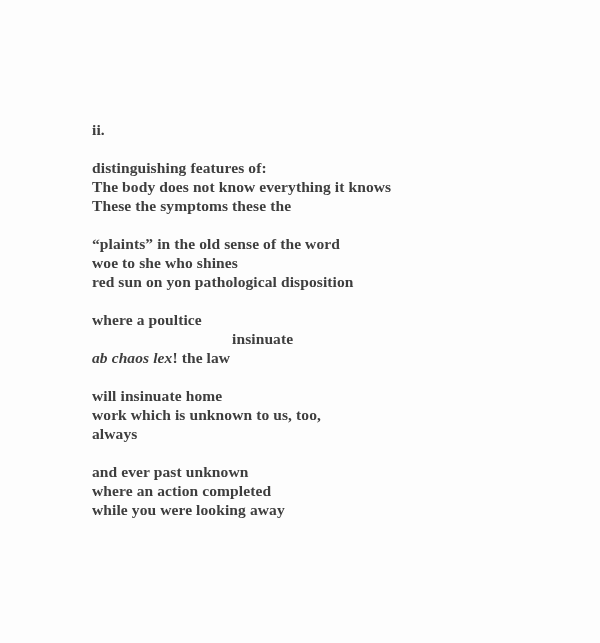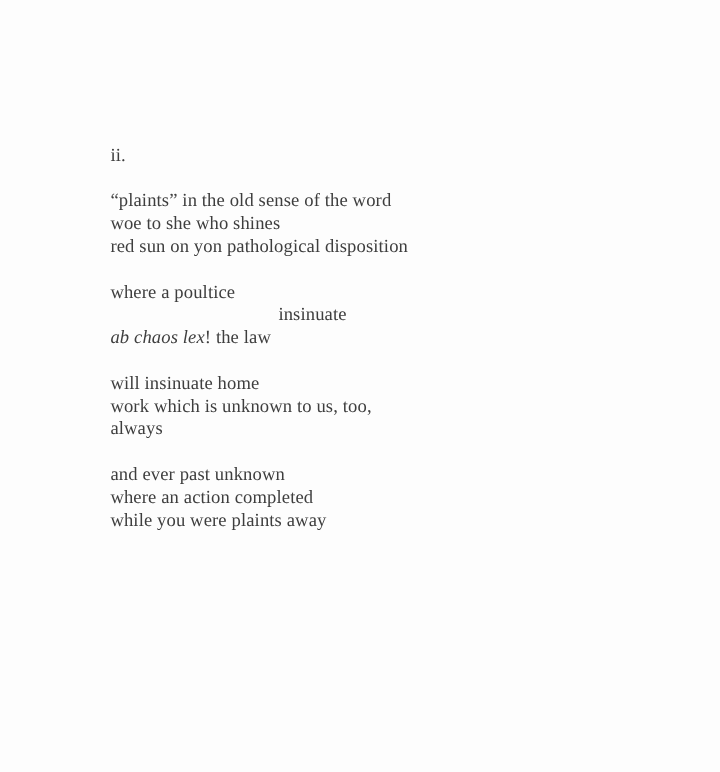--- a/index.html
+++ b/index.html
@@ -5,20 +5,21 @@
   html, body {
     margin: 0;
     padding: 0;
   }
   .page {
     position: relative;
     width: 600px;
     height: 643px;
     background: #fdfdfd;
     overflow: hidden;
+    font-weight: bold;
   }
   .poem {
     position: absolute;
     left: 92px;
     top: 120px;
     width: 480px;
     font-family: "Liberation Serif", "DejaVu Serif", serif;
     font-size: 15.5px;
     line-height: 19px;
     color: #3e3e3e;
@@ -39,34 +40,39 @@
   }
 </style>
 </head>
 <body>
 
 <div class="page" style="background: rgb(253, 253, 253);">
   <div class="poem" style="color: rgb(62, 62, 62);">
     <div class="section-number">ii.</div>
     <div>
         <div class="stanza">
+          <div class="line"><span class="seg">distinguishing features of:</span></div>
+          <div class="line"><span class="seg">The body does not know everything it knows</span></div>
+          <div class="line"><span class="seg">These the symptoms these the</span></div>
+        </div>
+        <div class="stanza">
           <div class="line"><span class="seg">“plaints” in the old sense of the word</span></div>
           <div class="line"><span class="seg">woe to she who shines</span></div>
           <div class="line"><span class="seg">red sun on yon pathological disposition</span></div>
         </div>
         <div class="stanza">
           <div class="line"><span class="seg">where a poultice</span></div>
           <div class="line" style="padding-left: 140px;"><span class="seg">insinuate</span></div>
           <div class="line"><span class="seg italic">ab chaos lex</span><span class="seg">! the law</span></div>
         </div>
         <div class="stanza">
           <div class="line"><span class="seg">will insinuate home</span></div>
           <div class="line"><span class="seg">work which is unknown to us, too,</span></div>
           <div class="line"><span class="seg">always</span></div>
         </div>
         <div class="stanza">
           <div class="line"><span class="seg">and ever past unknown</span></div>
           <div class="line"><span class="seg">where an action completed</span></div>
-          <div class="line"><span class="seg">while you were plaints away</span></div>
+          <div class="line"><span class="seg">while you were looking away</span></div>
         </div>
       </div>
   </div>
 </div>
 
 </body></html>

